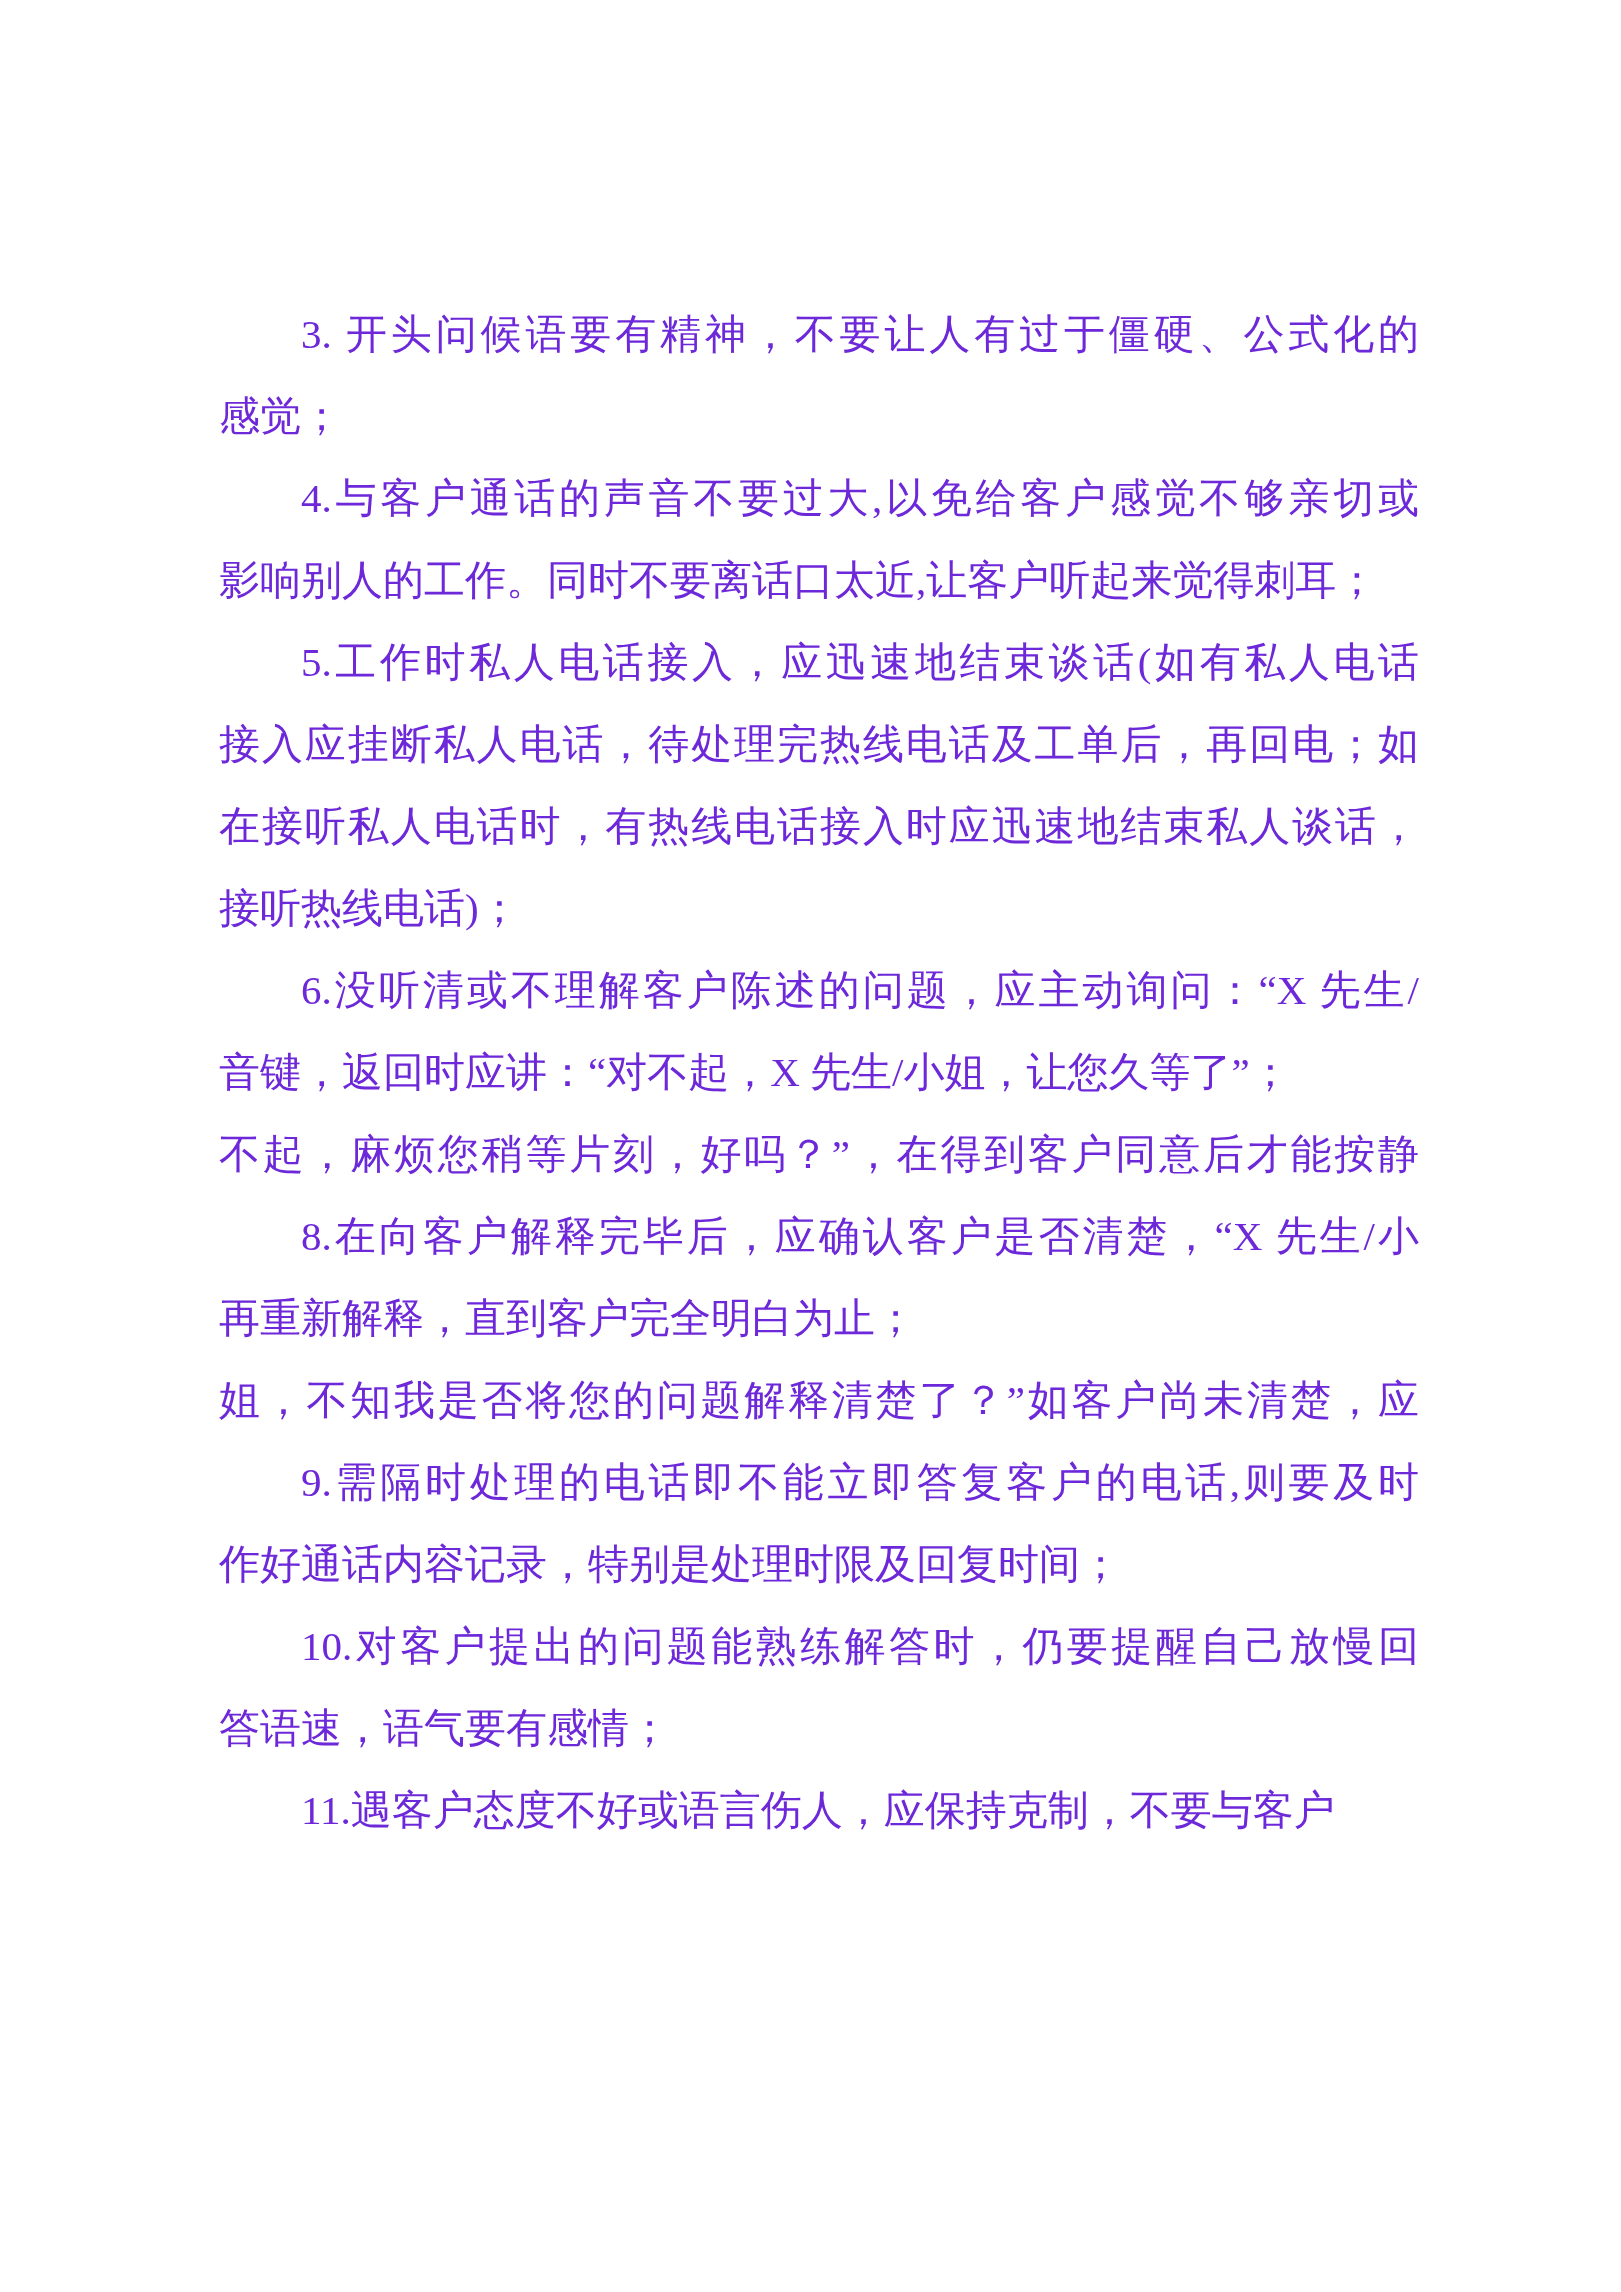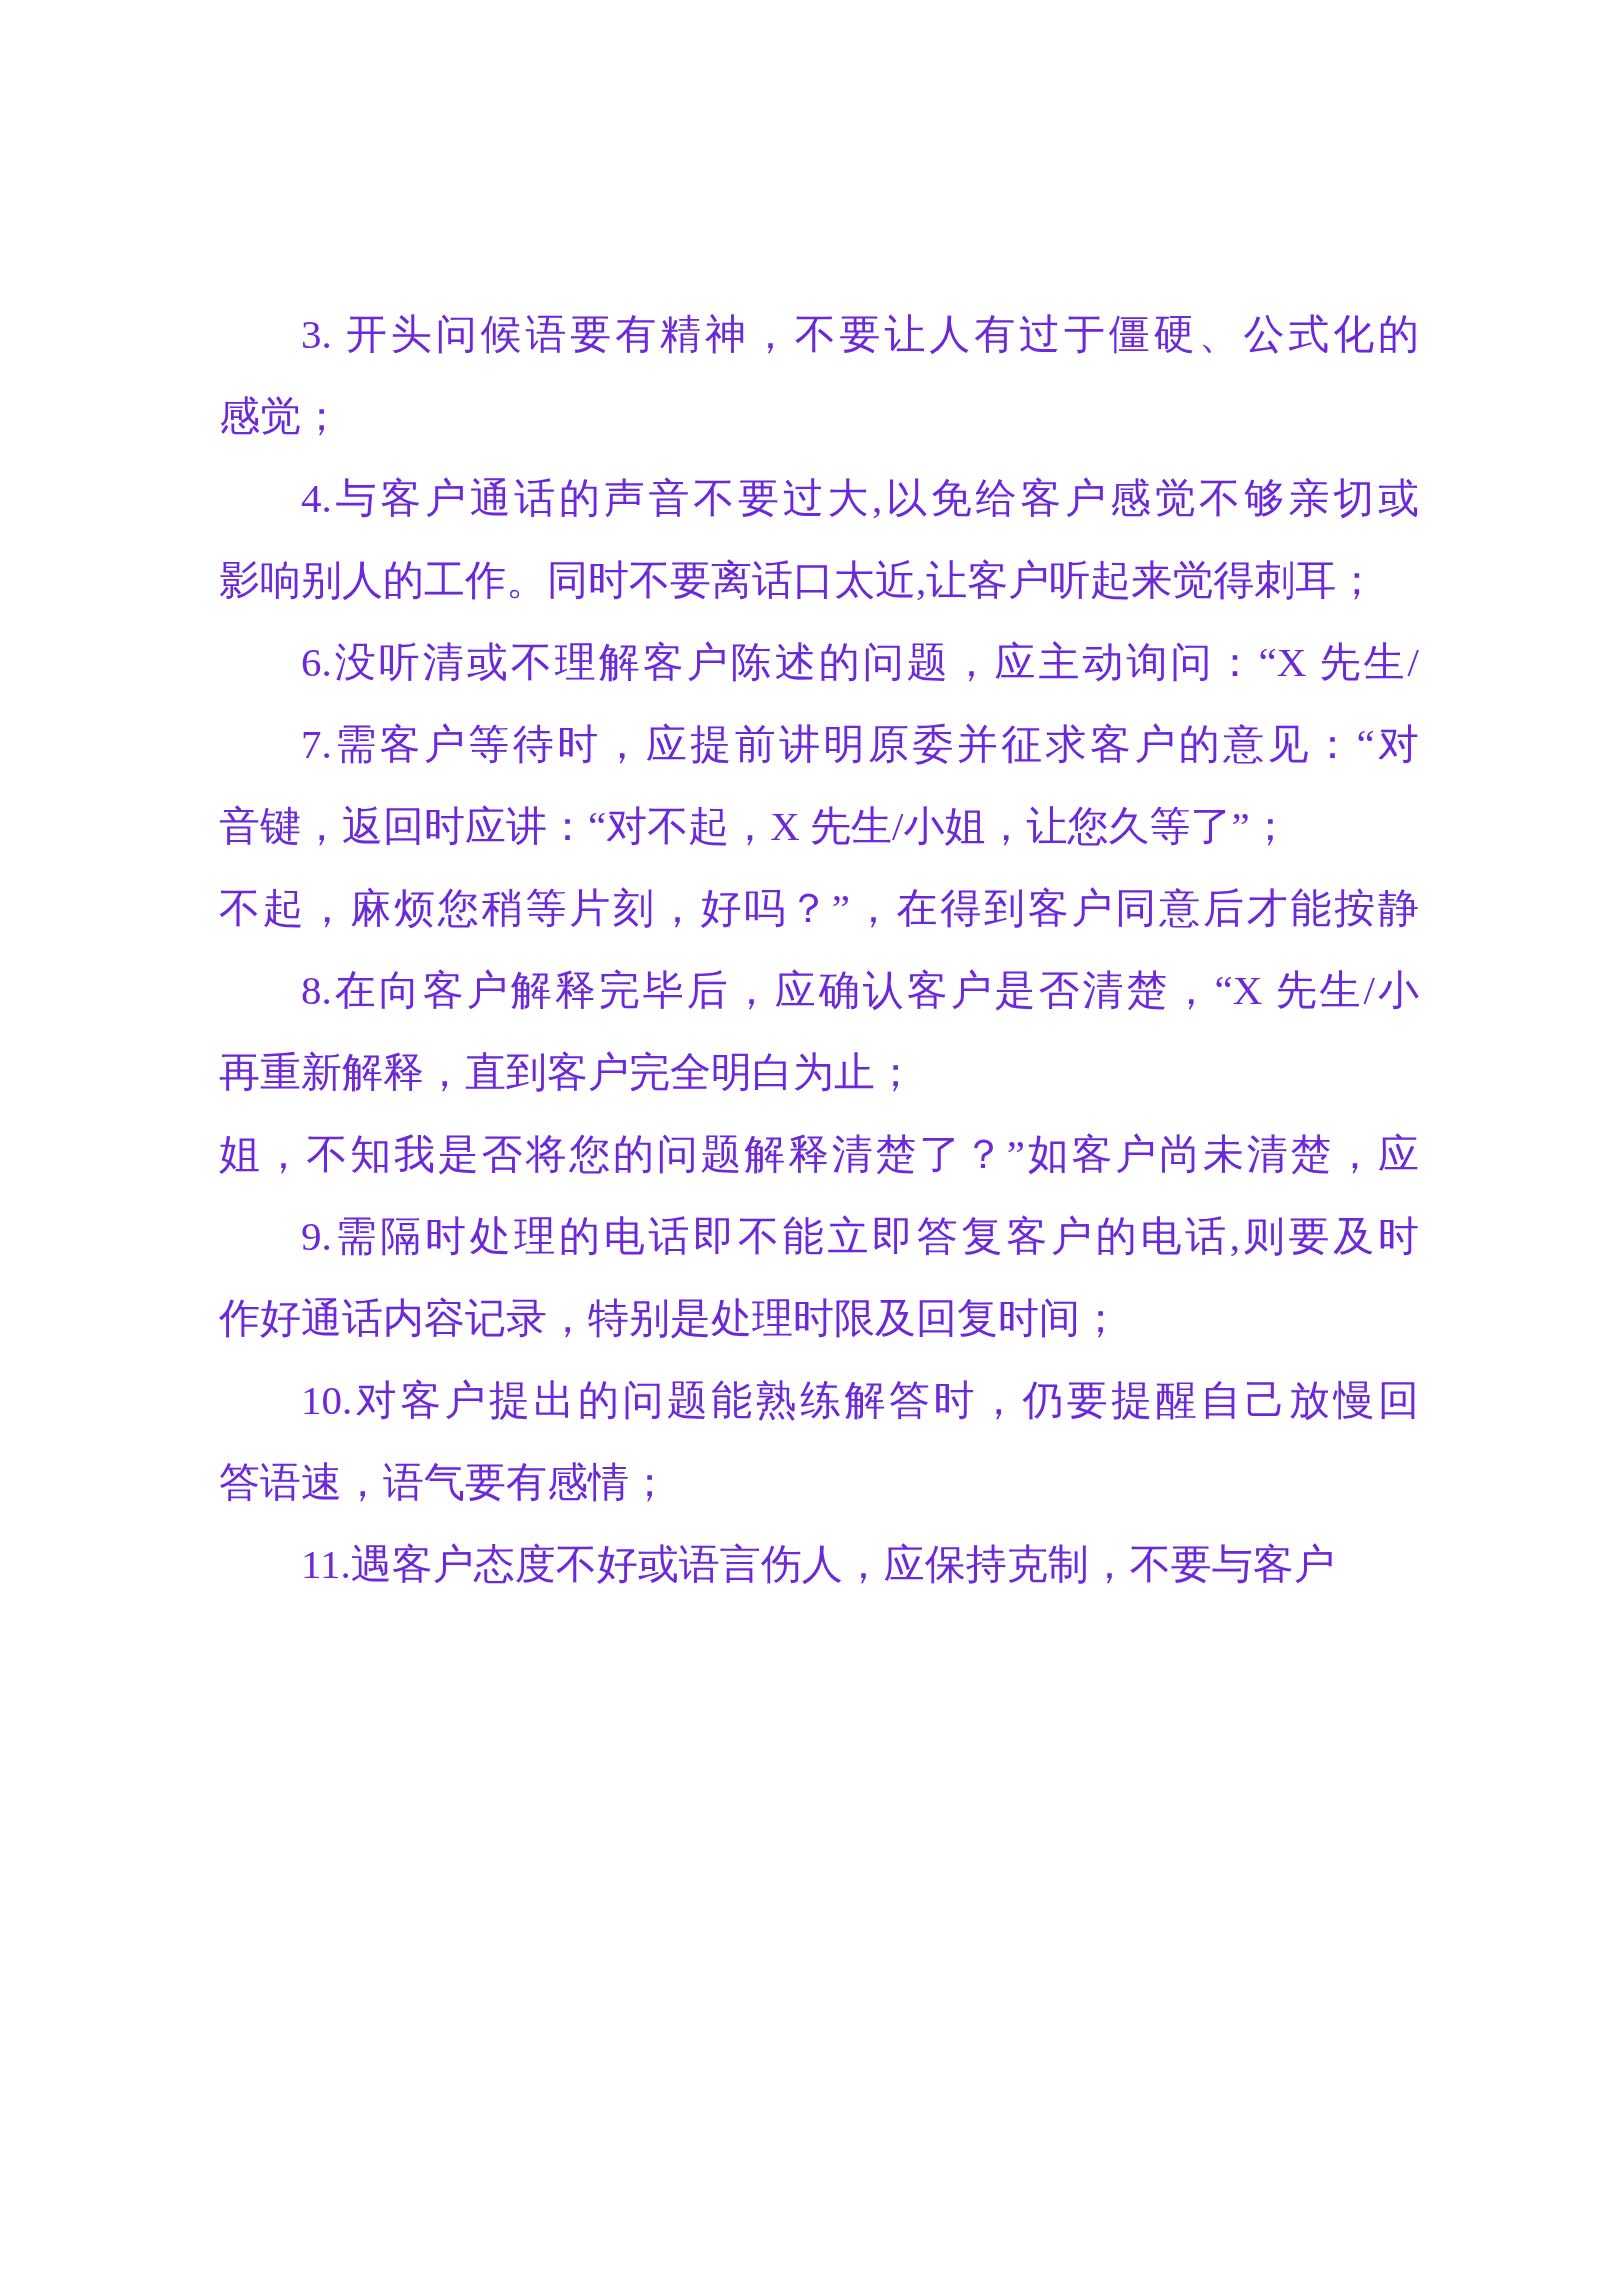--- a/index.html
+++ b/index.html
@@ -52,27 +52,32 @@
     <div class="para">
       <div class="line indent just">3. 开头问候语要有精神，不要让人有过于僵硬、公式化的</div>
       <div class="line">感觉；</div>
     </div>
 
     <div class="para">
       <div class="line indent just">4.与客户通话的声音不要过大,以免给客户感觉不够亲切或</div>
       <div class="line">影响别人的工作。同时不要离话口太近,让客户听起来觉得刺耳；</div>
     </div>
 
+    <div class="para">
+      <div class="line indent just">5.工作时私人电话接入，应迅速地结束谈话(如有私人电话</div>
+      <div class="line just">接入应挂断私人电话，待处理完热线电话及工单后，再回电；如</div>
+      <div class="line just">在接听私人电话时，有热线电话接入时应迅速地结束私人谈话，</div>
+      <div class="line">接听热线电话)；</div>
+    </div>
 
     <div class="para">
       <div class="line indent just">6.没听清或不理解客户陈述的问题，应主动询问：“X 先生/</div>
     </div>
 
     <div class="para">
-      <div class="line indent just">7.需客户等待时，应提前讲明原委并征求客户的意见：“对</div>
       <div class="line">音键，返回时应讲：“对不起，X 先生/小姐，让您久等了”；</div>
       <div class="line just">不起，麻烦您稍等片刻，好吗？”，在得到客户同意后才能按静</div>
     </div>
 
     <div class="para">
       <div class="line indent just">8.在向客户解释完毕后，应确认客户是否清楚，“X 先生/小</div>
       <div class="line">再重新解释，直到客户完全明白为止；</div>
       <div class="line just">姐，不知我是否将您的问题解释清楚了？”如客户尚未清楚，应</div>
     </div>
 

